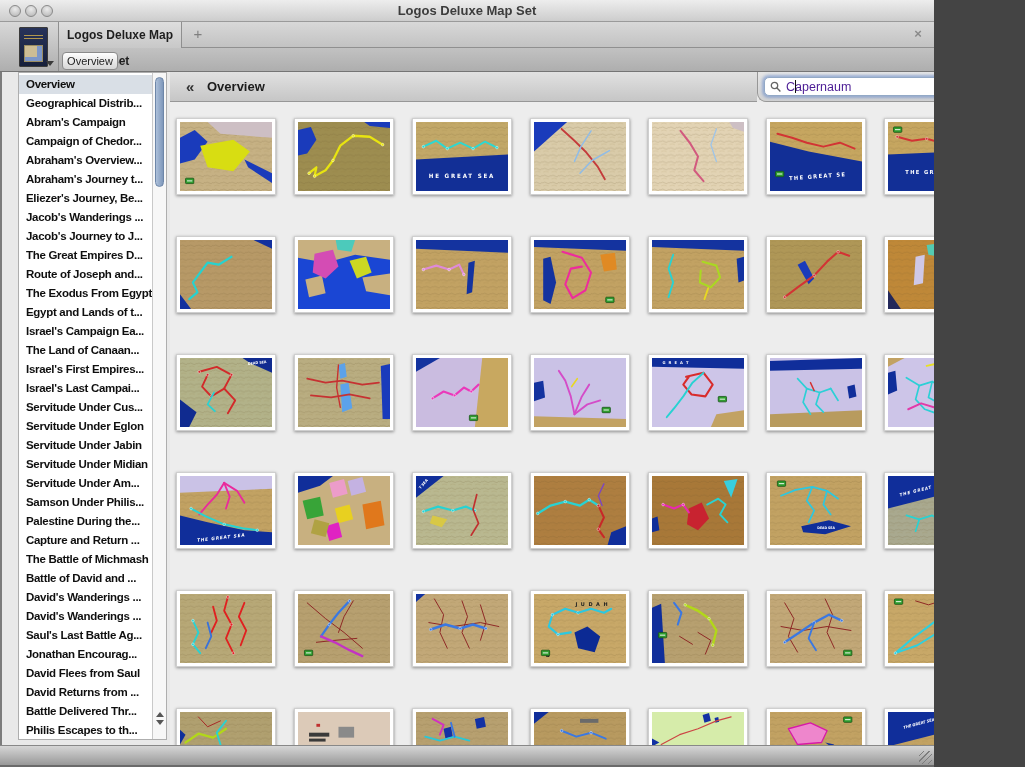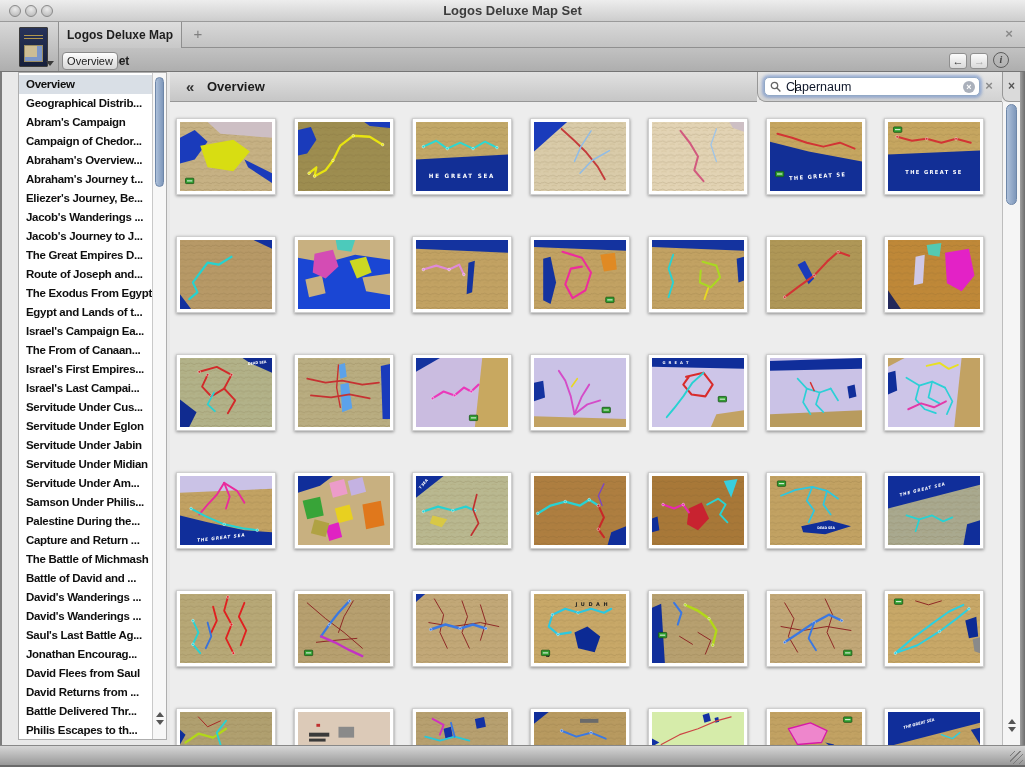--- a/index.html
+++ b/index.html
@@ -1,16 +1,16 @@
 <!DOCTYPE html>
 <html><head>
 <meta charset="utf-8">
 <style>
   html,body{margin:0;padding:0;background:#444;}
-  .window{position:relative;width:1025px;height:767px;background:#e9e9e9;overflow:hidden;
+  .window{position:relative;width:934px;height:767px;background:#e9e9e9;overflow:hidden;
           font-family:"Liberation Sans","DejaVu Sans",sans-serif;-webkit-font-smoothing:antialiased;}
   
   .titlebar{position:absolute;left:0;top:0;width:100%;height:22px;
             background:linear-gradient(#ededed,#cdcdcd);border-bottom:1px solid #9a9a9a;box-sizing:border-box;}
   .titlebar .title{position:absolute;left:0;right:0;top:0;text-align:center;line-height:21px;
                    font-size:13px;font-weight:700;color:#3c3c3c;}
   .tl{position:absolute;top:5px;width:12px;height:12px;border-radius:50%;box-sizing:border-box;
       border:1px solid #8a8a8a;background:radial-gradient(circle at 50% 32%,#ebebeb,#b2b2b2);}
   .tl.c1{left:9px}.tl.c2{left:25px}.tl.c3{left:41px}
   
@@ -61,21 +61,21 @@
   .content-header{position:absolute;left:170px;top:72px;width:587px;height:30px;
                   background:linear-gradient(#e1e1e1,#c6c6c6);border-bottom:1px solid #979797;box-sizing:border-box;}
   .collapse{position:absolute;left:16px;top:0;line-height:29px;font-size:15px;font-weight:700;color:#333;}
   .pane-title{position:absolute;left:37px;top:0;line-height:29px;font-size:13px;font-weight:700;color:#1c1c1c;}
   .search-overlay{position:absolute;left:757px;top:72px;width:245px;height:30px;
                   background:linear-gradient(#e6e6e6,#d2d2d2);border-left:1px solid #979797;border-bottom:1px solid #979797;
                   border-bottom-left-radius:9px;box-sizing:border-box;}
   .search-field{position:absolute;left:6px;top:5px;width:216px;height:19px;background:#fff;border:1px solid #93a9c6;
                 border-radius:5px;box-sizing:border-box;box-shadow:0 0 3px 1.5px rgba(92,132,199,.55);}
   .search-field .mag{position:absolute;left:5px;top:3px;}
-  .search-text{position:absolute;left:21px;top:1px;font-size:12.5px;color:#0f172a;line-height:16px;}
+  .search-text{position:absolute;left:21px;top:1px;font-size:12.5px;color:#4c1d95;line-height:16px;}
   .caret{position:absolute;left:30px;top:2px;width:1px;height:13px;background:#111;}
   .clear-btn{position:absolute;right:4px;top:3px;width:12px;height:12px;border-radius:50%;background:#aab0bb;
              color:#fff;font-size:9px;line-height:12px;text-align:center;font-weight:700;}
   .search-close{position:absolute;right:6px;top:7px;width:14px;height:14px;color:#8a8a8a;font-size:13px;
                 line-height:14px;text-align:center;font-weight:700;}
   .panel-corner{position:absolute;left:1002px;top:72px;width:18px;height:30px;background:#dadada;
                 border-left:1px solid #979797;border-bottom:1px solid #979797;border-bottom-left-radius:7px;
                 box-sizing:border-box;text-align:center;line-height:28px;font-size:12px;color:#555;font-weight:700;}
   
   .content{position:absolute;left:170px;top:102px;width:832px;height:643px;background:#ededed;overflow:hidden;}
@@ -149,21 +149,21 @@
         <div class="side-item">Abraham's Overview...</div>
         <div class="side-item">Abraham's Journey t...</div>
         <div class="side-item">Eliezer's Journey, Be...</div>
         <div class="side-item">Jacob's Wanderings ...</div>
         <div class="side-item">Jacob's Journey to J...</div>
         <div class="side-item">The Great Empires D...</div>
         <div class="side-item">Route of Joseph and...</div>
         <div class="side-item">The Exodus From Egypt</div>
         <div class="side-item">Egypt and Lands of t...</div>
         <div class="side-item">Israel's Campaign Ea...</div>
-        <div class="side-item">The From of Canaan...</div>
+        <div class="side-item">The Land of Canaan...</div>
         <div class="side-item">Israel's First Empires...</div>
         <div class="side-item">Israel's Last Campai...</div>
         <div class="side-item">Servitude Under Cus...</div>
         <div class="side-item">Servitude Under Eglon</div>
         <div class="side-item">Servitude Under Jabin</div>
         <div class="side-item">Servitude Under Midian</div>
         <div class="side-item">Servitude Under Am...</div>
         <div class="side-item">Samson Under Philis...</div>
         <div class="side-item">Palestine During the...</div>
         <div class="side-item">Capture and Return ...</div>

